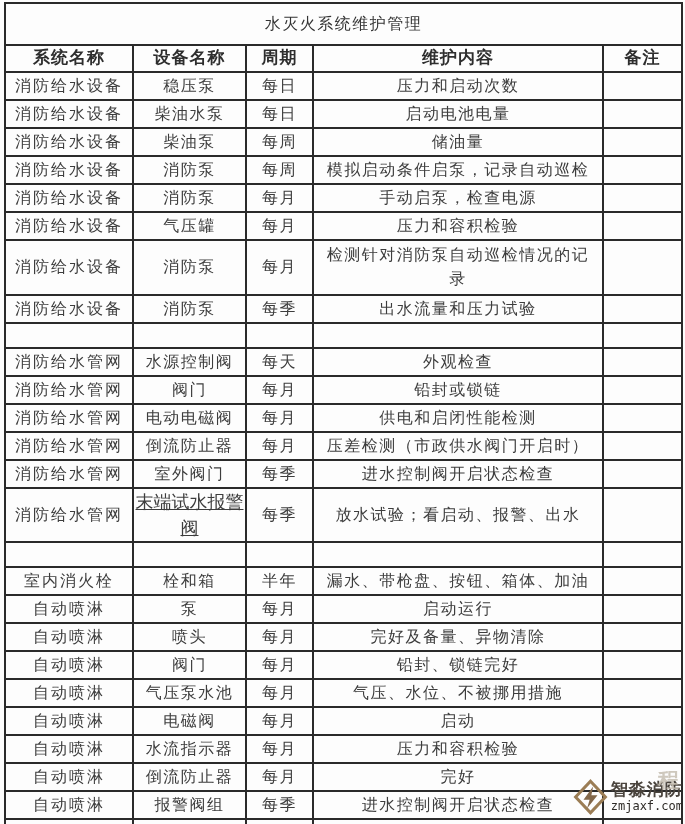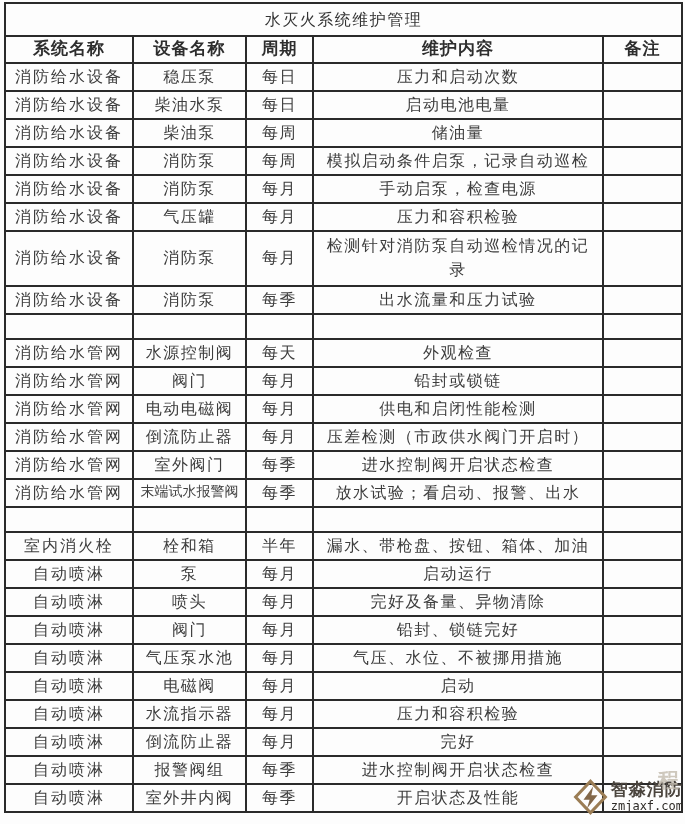--- a/index.html
+++ b/index.html
@@ -24,39 +24,39 @@
     text-align: center;
     vertical-align: middle;
     padding: 0;
     font-size: 16px;
     letter-spacing: 1.5px;
     font-weight: normal;
     overflow: hidden;
     line-height: 1.45;
   }
   .title-cell {
-    height: 33px;
+    height: 42px;
     font-size: 20px;
     letter-spacing: 5px;
     font-weight: 600;
     color: #333333;
   }
   .header-row th {
     height: 14px;
     font-weight: bold;
     font-size: 17px;
     color: #2e2e2e;
     letter-spacing: 1px;
   }
   tbody td:first-child { letter-spacing: 2px; }
   tbody td:nth-child(4) { padding: 0 8px; }
   .row-data td  { height: 28px; }
   .row-tall td  { height: 55px; line-height: 24px; }
   .row-empty td { height: 25px; }
-  td.small-text { font-size: 14px; letter-spacing: 0; }
+  td.small-text { font-size: 18px; letter-spacing: 0; text-decoration: underline; }
 
   
   .watermark {
     position: absolute;
     right: 2px;
     bottom: 8px;
     display: flex;
     align-items: center;
     gap: 3px;
   }

